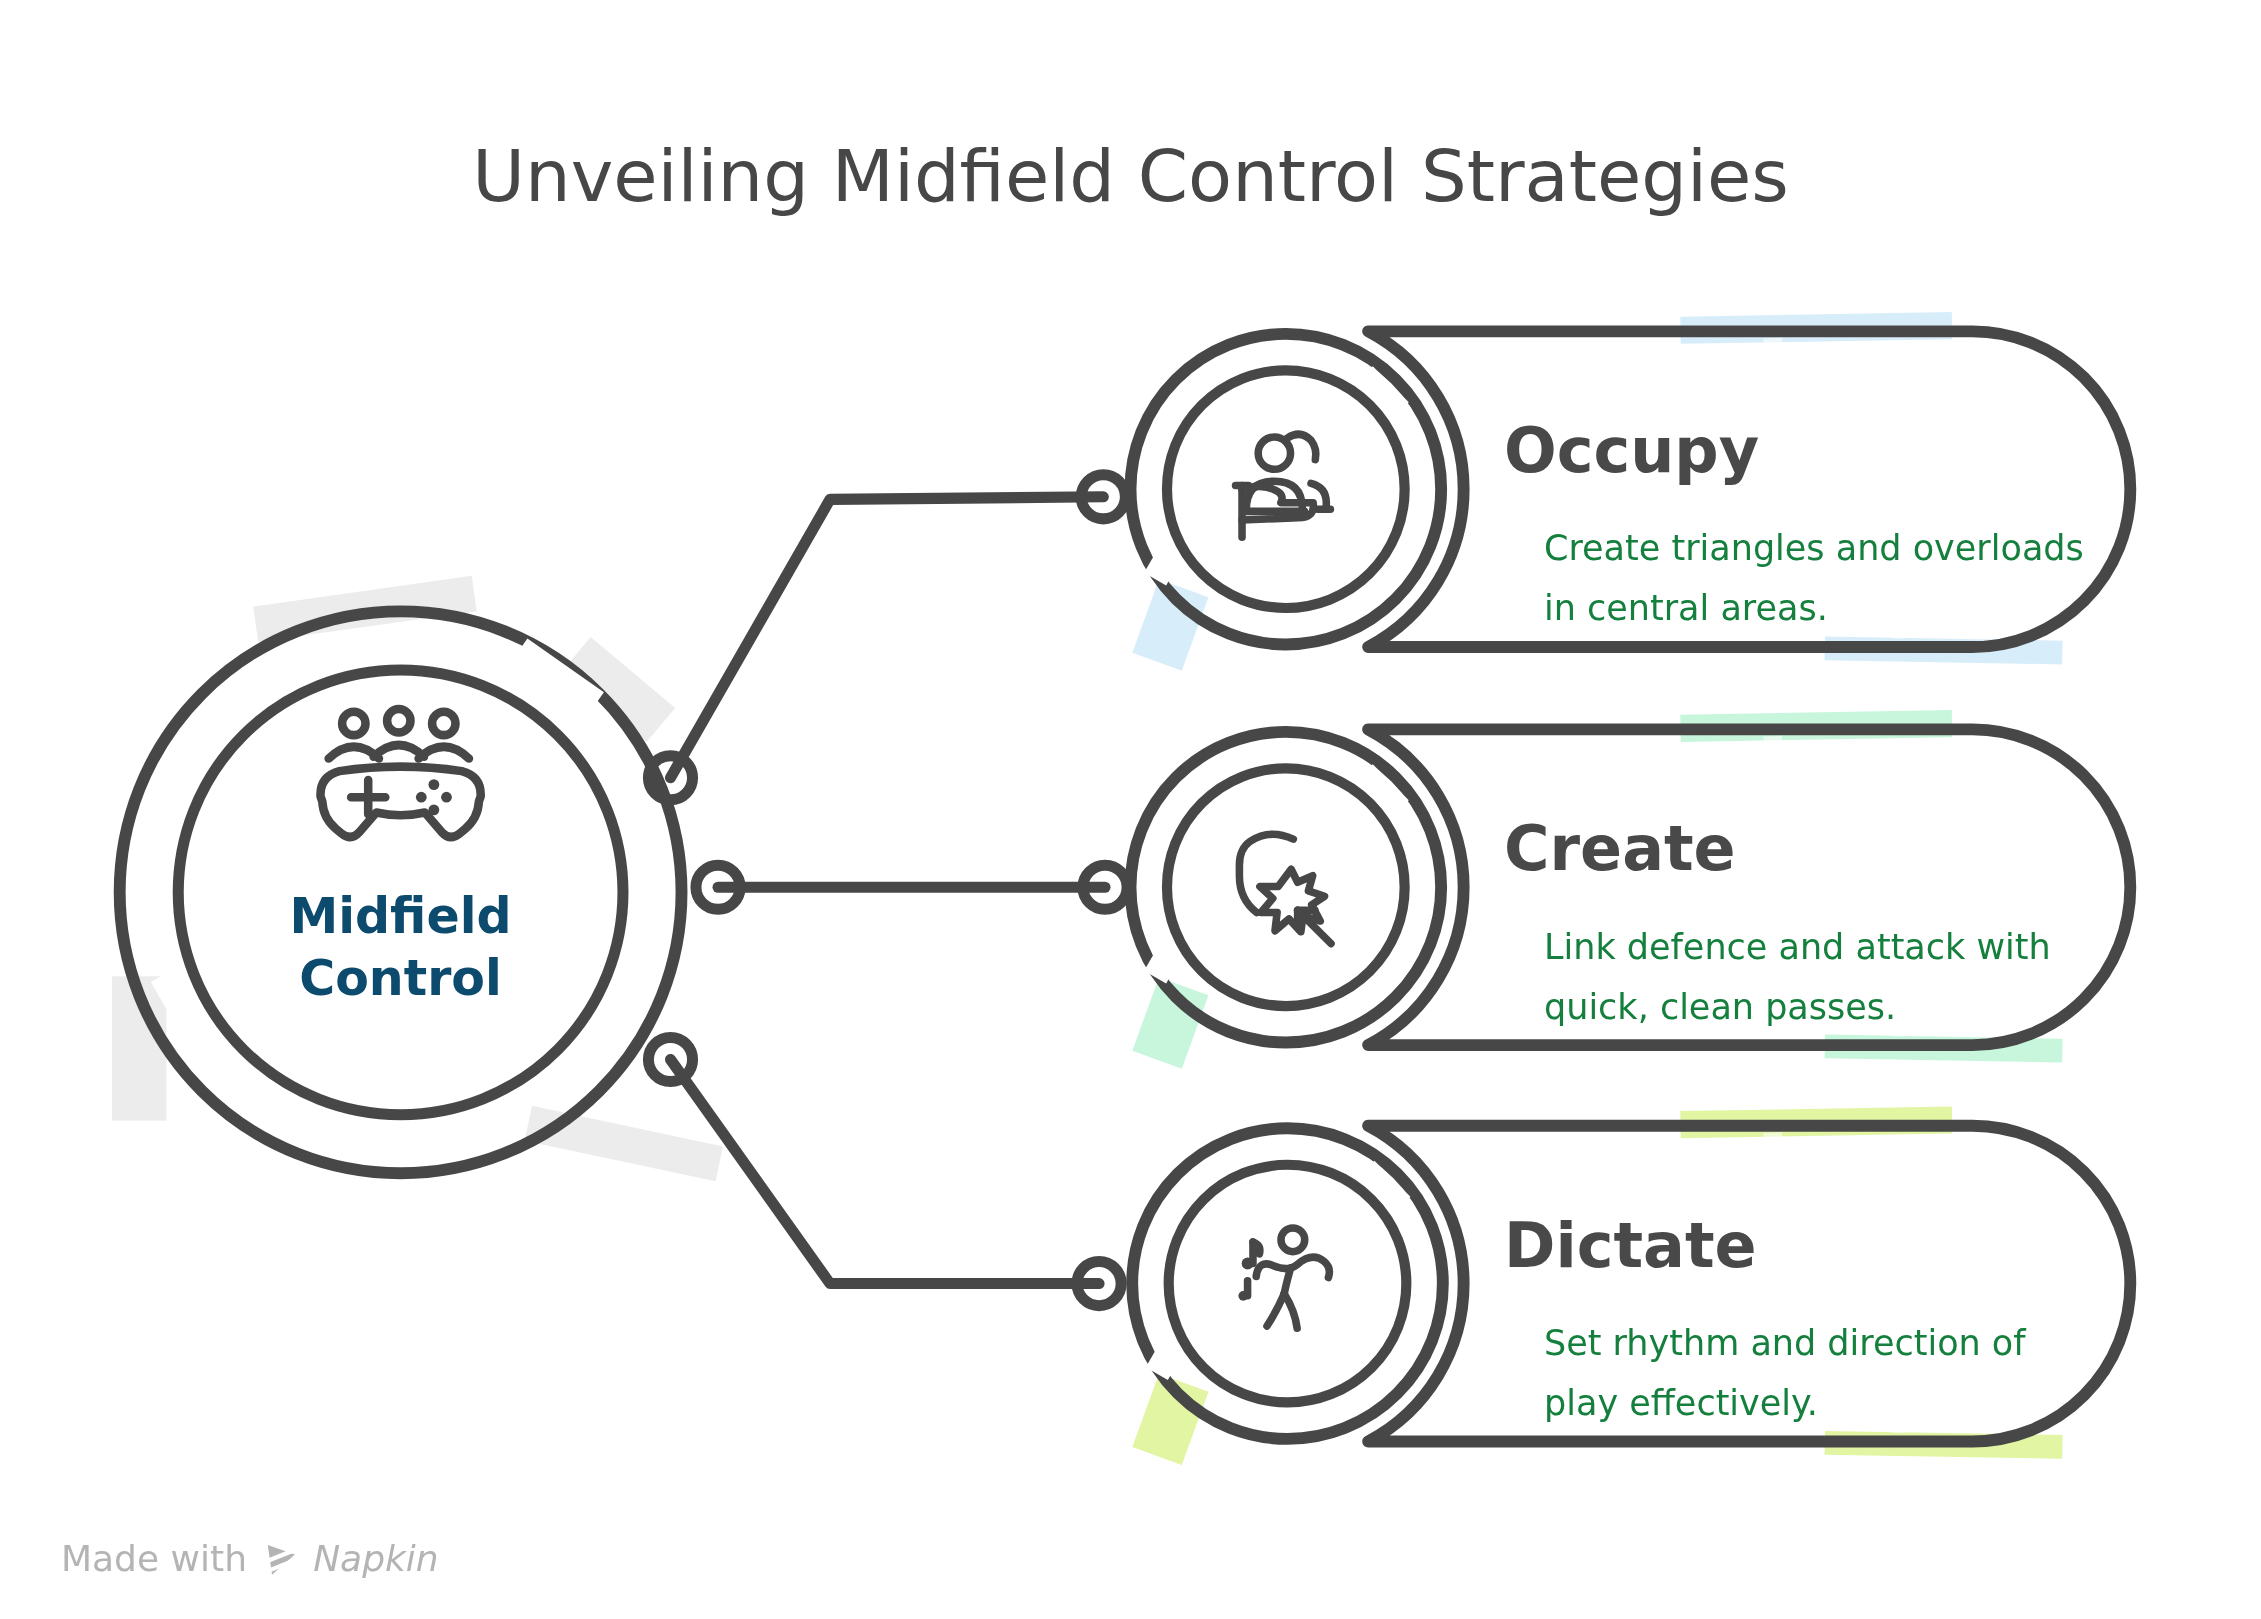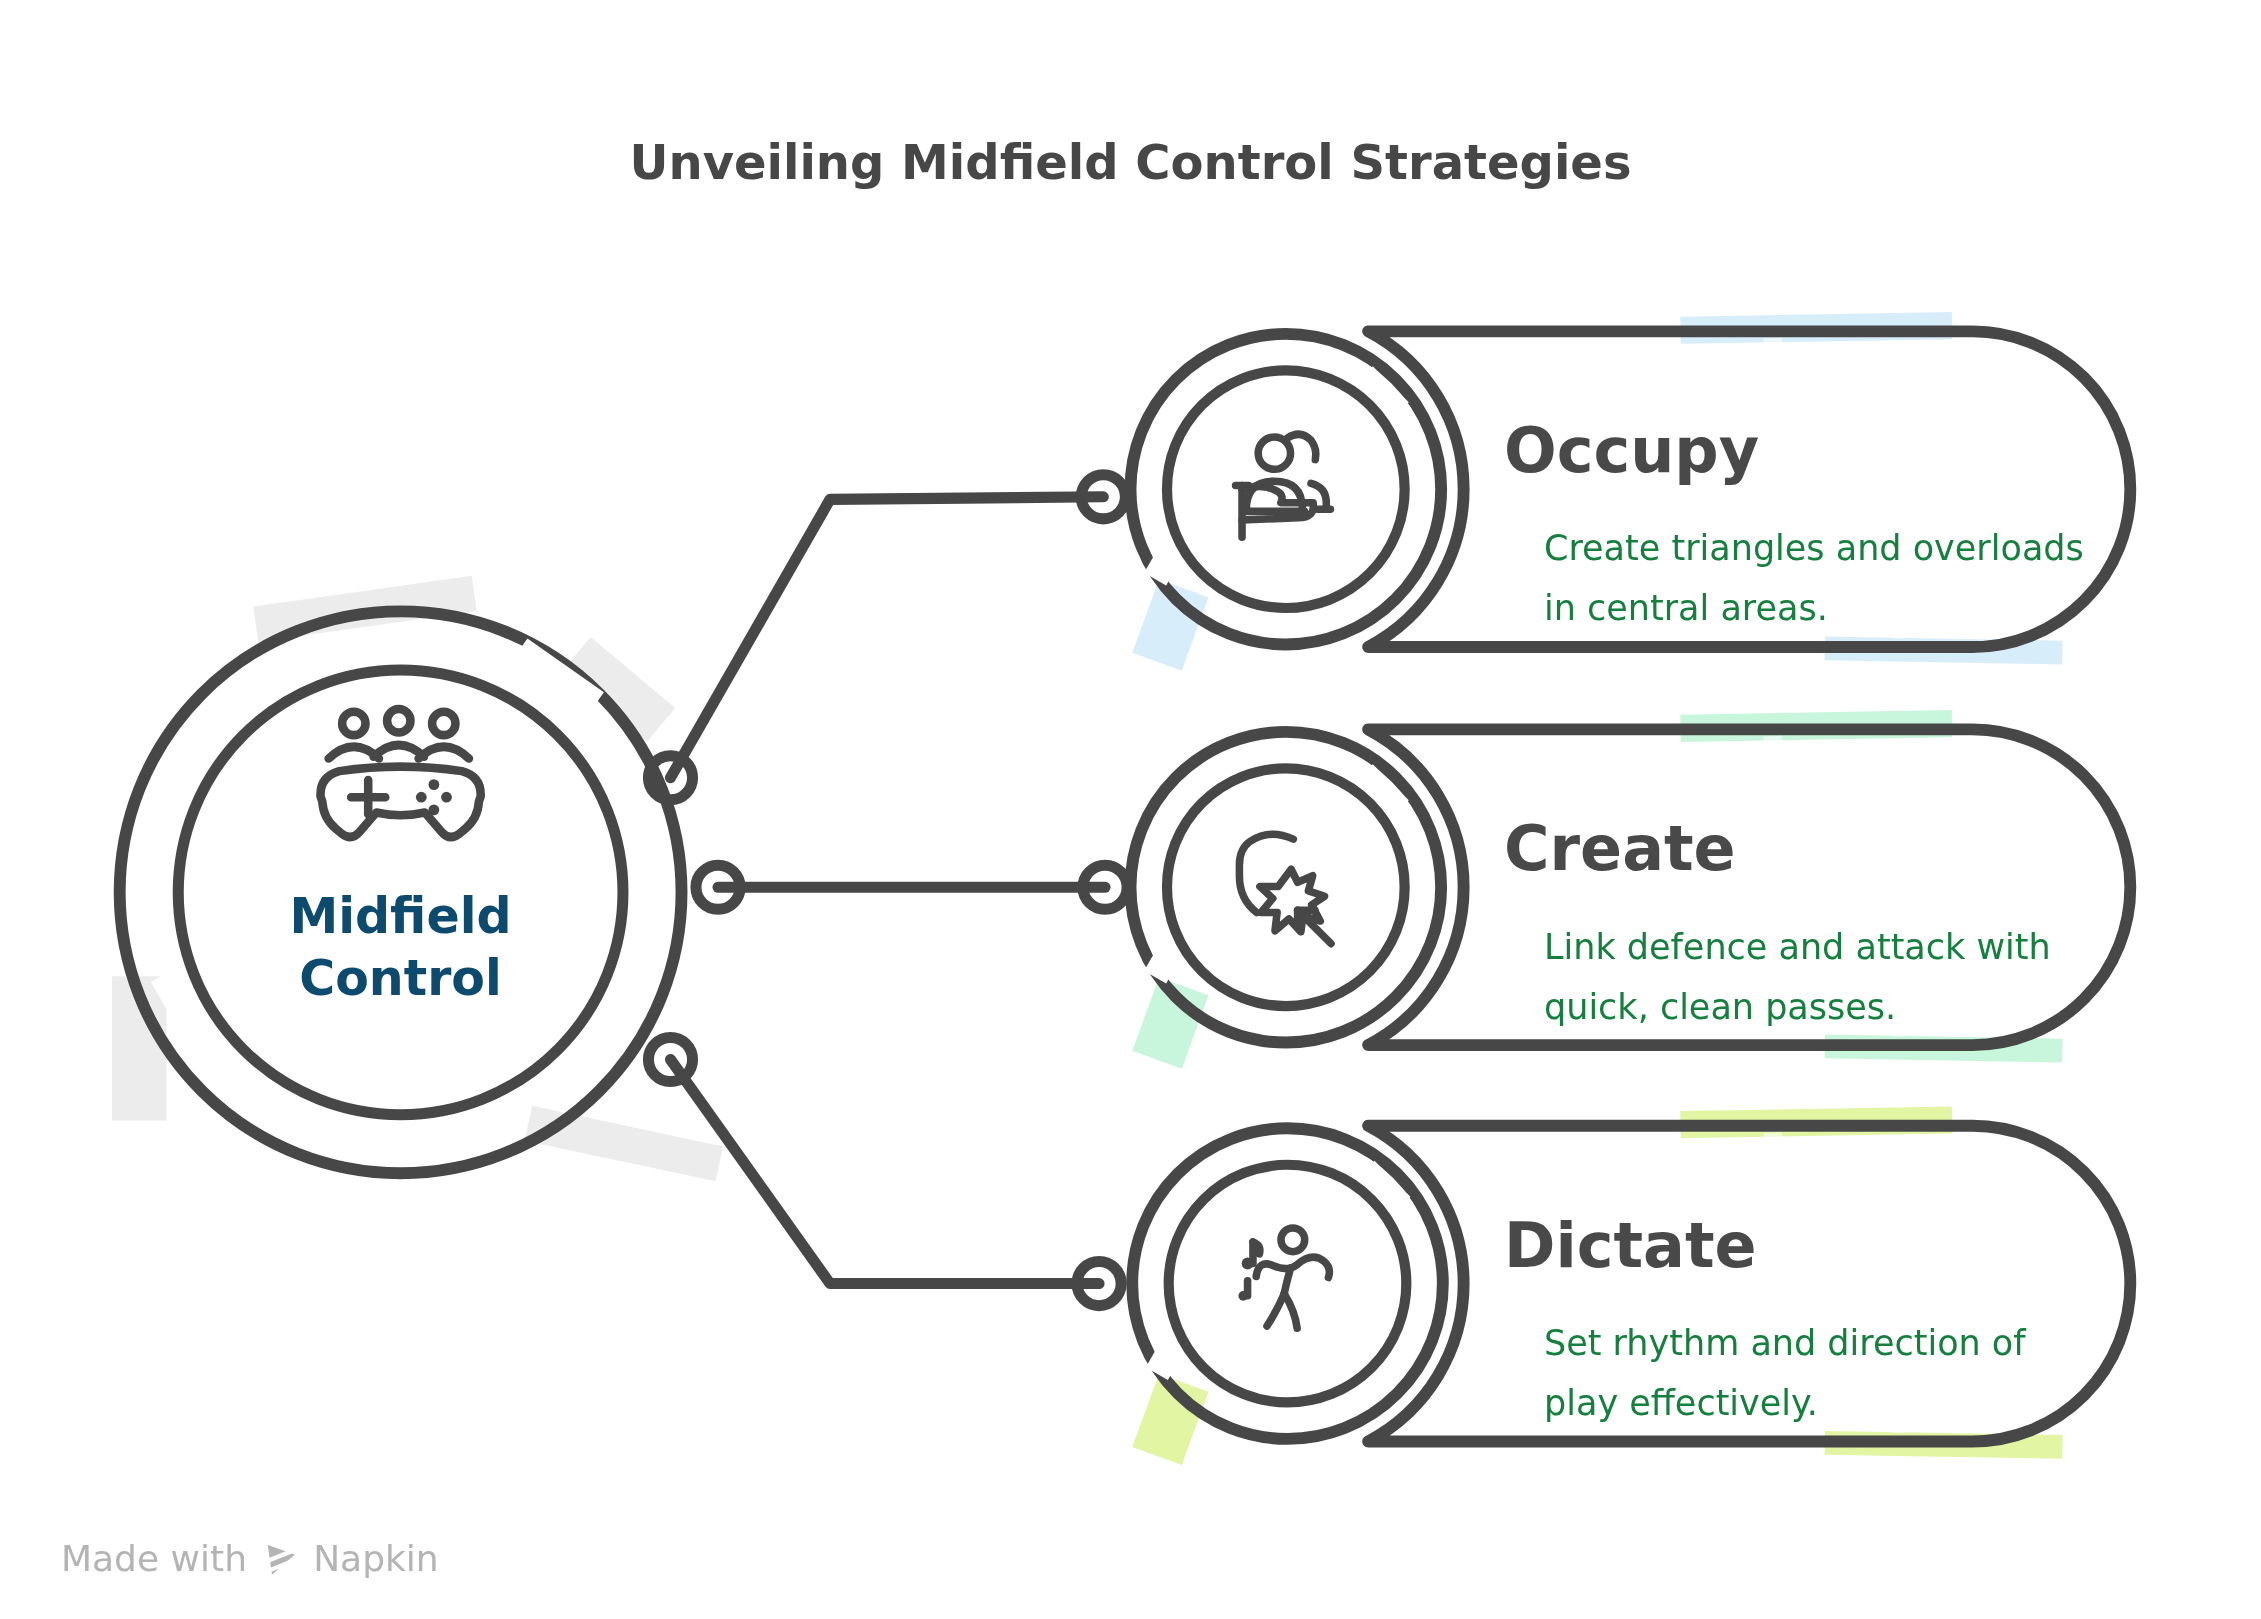--- a/index.html
+++ b/index.html
@@ -1,32 +1,32 @@
 <!DOCTYPE html>
 <html style="font-size:13.6px"><head>
 <meta charset="utf-8">
 <style>
   html,body{margin:0;padding:0;background:#ffffff;}
   body{width:2261px;height:1620px;position:relative;overflow:hidden;
        font-family:"DejaVu Sans","Liberation Sans",sans-serif;color:#474747;}
   .scene{position:absolute;left:0;top:0;}
   .ln{stroke:#474747;fill:none;}
   .abs{position:absolute;}
-  .title{left:0;right:0;top:134px;text-align:center;font-size:48px;font-weight:bold;
+  .title{left:0;right:0;top:134px;text-align:center;font-size:72px;font-weight:normal;
          letter-spacing:0px;color:#474747;}
   .hub-label{left:239px;top:886px;width:323px;text-align:center;font-size:49px;
              font-weight:bold;line-height:1.26;color:#0c4a6e;}
   .card-title{left:1504px;width:594px;font-size:62px;font-weight:bold;color:#494949;}
   .card-desc{left:1504px;width:543px;font-size:35px;line-height:1.7;color:#15803d;margin-left:40px;}
   .t1{top:414px}.d1{top:519px}
   .t2{top:812px}.d2{top:918px}
   .t3{top:1209px}.d3{top:1314px}
   .footer{left:61px;bottom:41px;display:flex;align-items:flex-end;gap:13.6px;
           font-size:36px;color:#b4b4b4;}
-  .footer .brand{font-weight:500;}
+  .footer .brand{font-weight:500;font-style:italic;}
 </style>
 </head>
 <body>
 
 <svg class="scene" width="2261" height="1620" viewBox="0 0 2664 1908">
 
   <g>
 
     <rect x="300" y="696" width="260" height="42" fill="#ececec" transform="rotate(-8 430 717)"></rect>
     <rect x="620" y="1326" width="230" height="42" fill="#ececec" transform="rotate(12 735 1347)"></rect>

